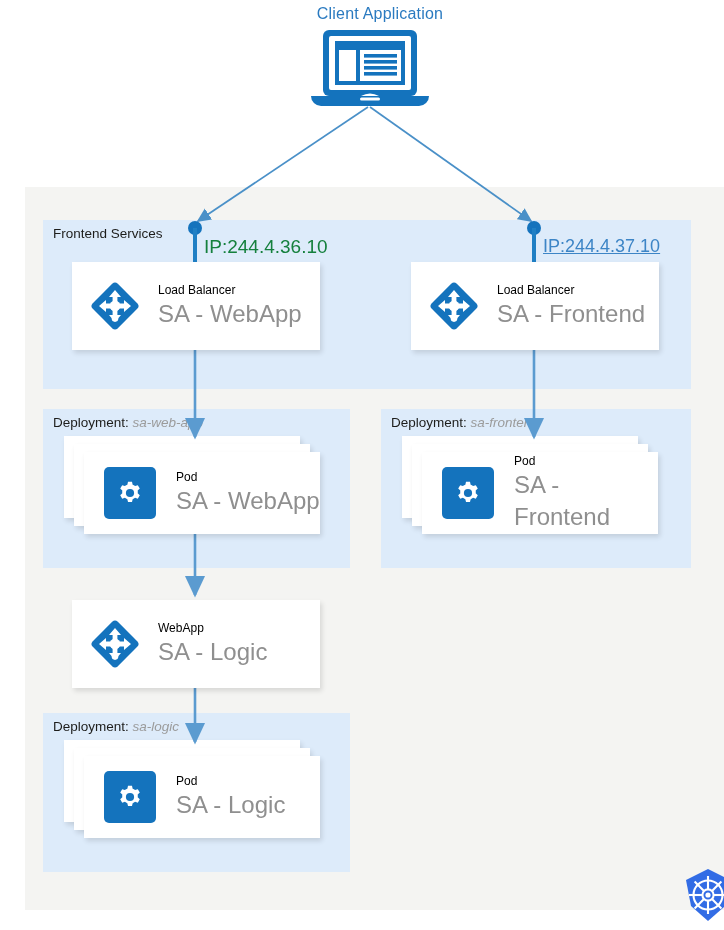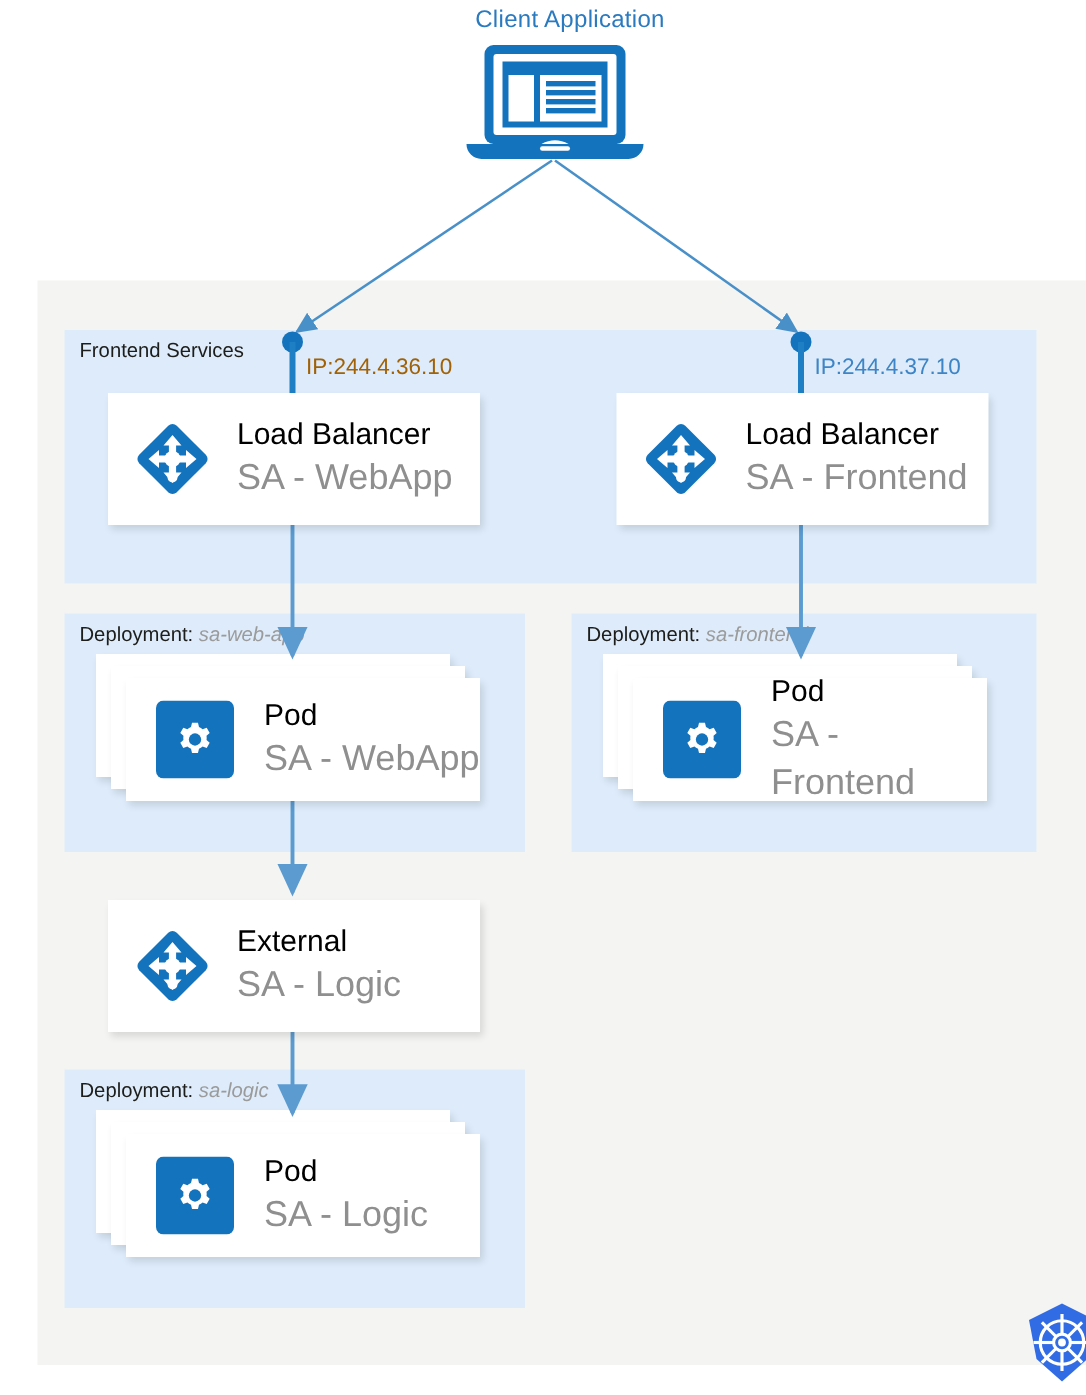--- a/index.html
+++ b/index.html
@@ -83,21 +83,21 @@
     display: flex;
     align-items: center;
     box-shadow: 2px 3px 5px rgba(0,0,0,.12);
   }
   .card-text {
     display: flex;
     flex-direction: column;
     justify-content: center;
   }
   .card-title {
-    font-size: 20px;
+    font-size: 12px;
     color: #000000;
     line-height: 1.25;
   }
   .card-sub {
     font-size: 24px;
     color: #8f8f8f;
     line-height: 1.3;
   }
   .card-icon {
     flex: 0 0 auto;
@@ -215,22 +215,22 @@
 
     <line x1="177" y1="350" x2="177" y2="437" stroke="#5b9bd0" stroke-width="2.6" marker-end="url(#arwd)"></line>
 
     <line x1="516" y1="350" x2="516" y2="437" stroke="#5b9bd0" stroke-width="2.6" marker-end="url(#arwd)"></line>
 
     <line x1="177" y1="534" x2="177" y2="595" stroke="#5b9bd0" stroke-width="2.6" marker-end="url(#arwd)"></line>
 
     <line x1="177" y1="688" x2="177" y2="742" stroke="#5b9bd0" stroke-width="2.6" marker-end="url(#arwd)"></line>
   </svg>
 
-  <div style="position:absolute;left:186px;top:236px;font-size:15px;color:#a16207;">IP:244.4.36.10</div>
-  <div style="position:absolute;left:525px;top:236px;font-size:15px;color:#3d85c6;">IP:244.4.37.10</div>
+  <div style="position:absolute;left:186px;top:236px;font-size:19px;color:#15803d;">IP:244.4.36.10</div>
+  <div style="position:absolute;left:525px;top:236px;font-size:18px;color:#3d85c6;text-decoration:underline;">IP:244.4.37.10</div>
 
   <div class="card" id="card-lb-webapp">
     <div class="card-icon lb-icon-wrap">
       <svg width="52" height="52" viewBox="0 0 52 52">
         <rect x="8.3" y="8.3" width="35.4" height="35.4" rx="4" transform="rotate(45 26 26)" fill="#1473bd"></rect>
         <path d="M26 10 l6 7 h-3.6 v6.2 h-4.8 V17 H20 Z" fill="#ffffff"></path>
         <path d="M42 26 l-7 6 v-3.6 h-6.2 v-4.8 H35 V20 Z" fill="#ffffff"></path>
         <path d="M10 26 l7 -6 v3.6 h6.2 v4.8 H17 V32 Z" fill="#ffffff"></path>
         <path d="M26 42 l-6 -7 h3.6 v-6.2 h4.8 V35 H32 Z" fill="#ffffff"></path>
         <circle cx="26" cy="26" r="5.4" fill="#ffffff"></circle>
@@ -305,21 +305,21 @@
         <rect x="8.3" y="8.3" width="35.4" height="35.4" rx="4" transform="rotate(45 26 26)" fill="#1473bd"></rect>
         <path d="M26 10 l6 7 h-3.6 v6.2 h-4.8 V17 H20 Z" fill="#ffffff"></path>
         <path d="M42 26 l-7 6 v-3.6 h-6.2 v-4.8 H35 V20 Z" fill="#ffffff"></path>
         <path d="M10 26 l7 -6 v3.6 h6.2 v4.8 H17 V32 Z" fill="#ffffff"></path>
         <path d="M26 42 l-6 -7 h3.6 v-6.2 h4.8 V35 H32 Z" fill="#ffffff"></path>
         <circle cx="26" cy="26" r="5.4" fill="#ffffff"></circle>
         <circle cx="26" cy="38.4" r="3.3" fill="#ffffff"></circle>
       </svg>
     </div>
     <div class="card-text">
-      <div class="card-title">External</div>
+      <div class="card-title">WebApp</div>
       <div class="card-sub">SA - Logic</div>
     </div>
   </div>
 
   <div class="card" id="card-pod-logic">
     <div class="card-icon pod-icon-wrap">
       <svg width="52" height="52" viewBox="0 0 52 52">
         <rect x="0" y="0" width="52" height="52" rx="5" fill="#1473bd"></rect>
         <g fill="#ffffff" transform="translate(26,26)">
           <path d="M-3.2,-18 h6.4 l1.1,4.6 a14,14 0 0 1 3.9,2.3 l4.4,-1.6 l3.2,5.6 l-3.4,3.1

